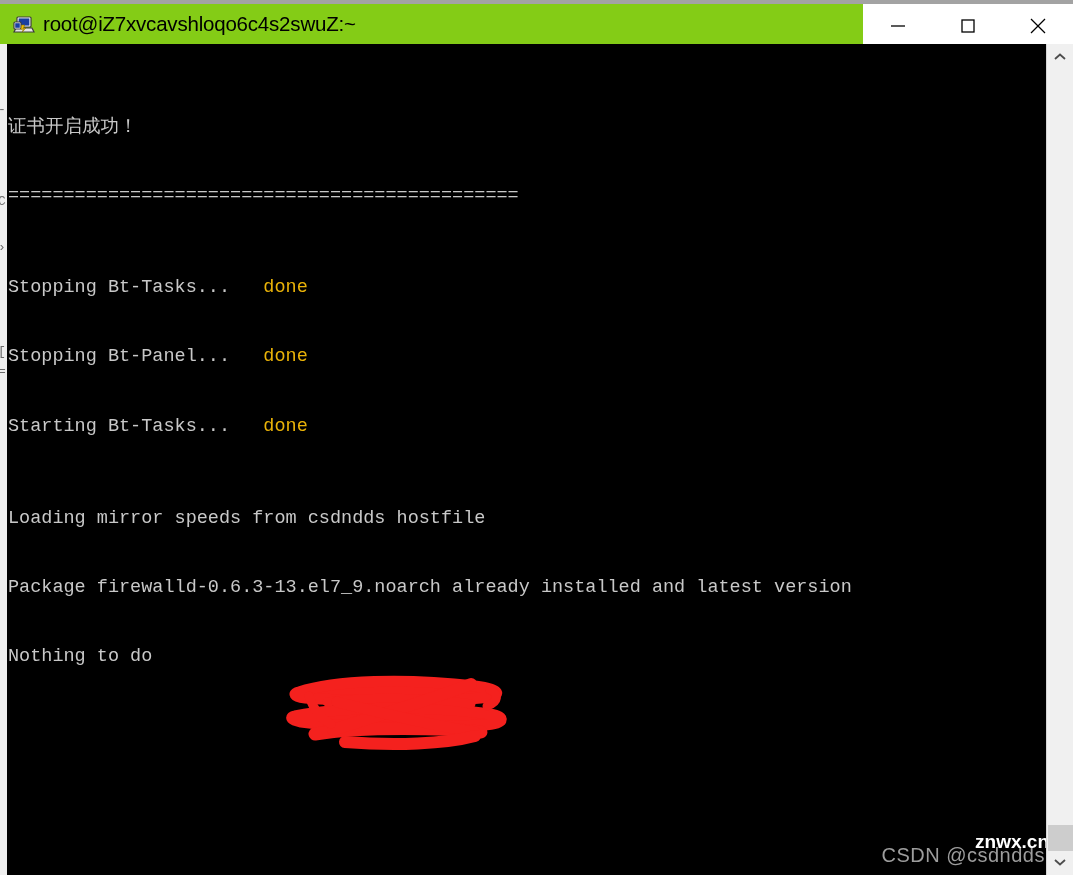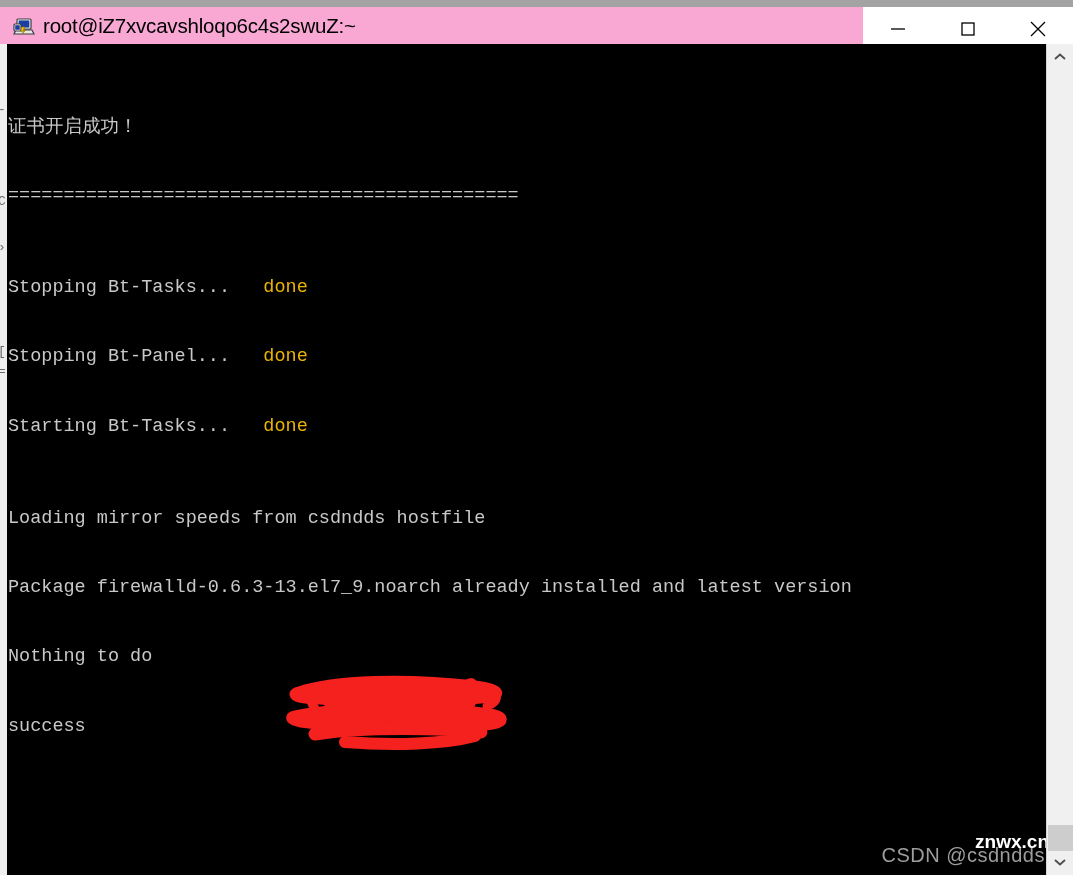--- a/index.html
+++ b/index.html
@@ -21,22 +21,22 @@
     background: #ffffff;
     box-sizing: border-box;
   }
 
   
   #titlebar {
     position: absolute;
     top: 0; left: 0;
     width: 1073px;
     height: 44px;
-    background: #f9a8d4;
-    border-top: 7px solid #a3a3a3;
+    background: #84cc16;
+    border-top: 4px solid #a3a3a3;
     box-sizing: border-box;
     display: flex;
     align-items: center;
   }
   #title-icon {
     width: 24px;
     height: 24px;
     margin-left: 12px;
     margin-right: 7px;
     flex: 0 0 auto;
@@ -245,21 +245,20 @@
         <div class="line cjk">证书开启成功！</div>
         <div class="line">==============================================</div>
 
         <div class="line"><span>Stopping Bt-Tasks...   </span><span class="g">done</span></div>
         <div class="line"><span>Stopping Bt-Panel...   </span><span class="g">done</span></div>
         <div class="line"><span>Starting Bt-Tasks...   </span><span class="g">done</span></div>
 
         <div class="line">Loading mirror speeds from csdndds hostfile</div>
         <div class="line">Package firewalld-0.6.3-13.el7_9.noarch already installed and latest version</div>
         <div class="line">Nothing to do</div>
-        <div class="line">success</div>
         
         
         
         
         
         
         
         
         
         

